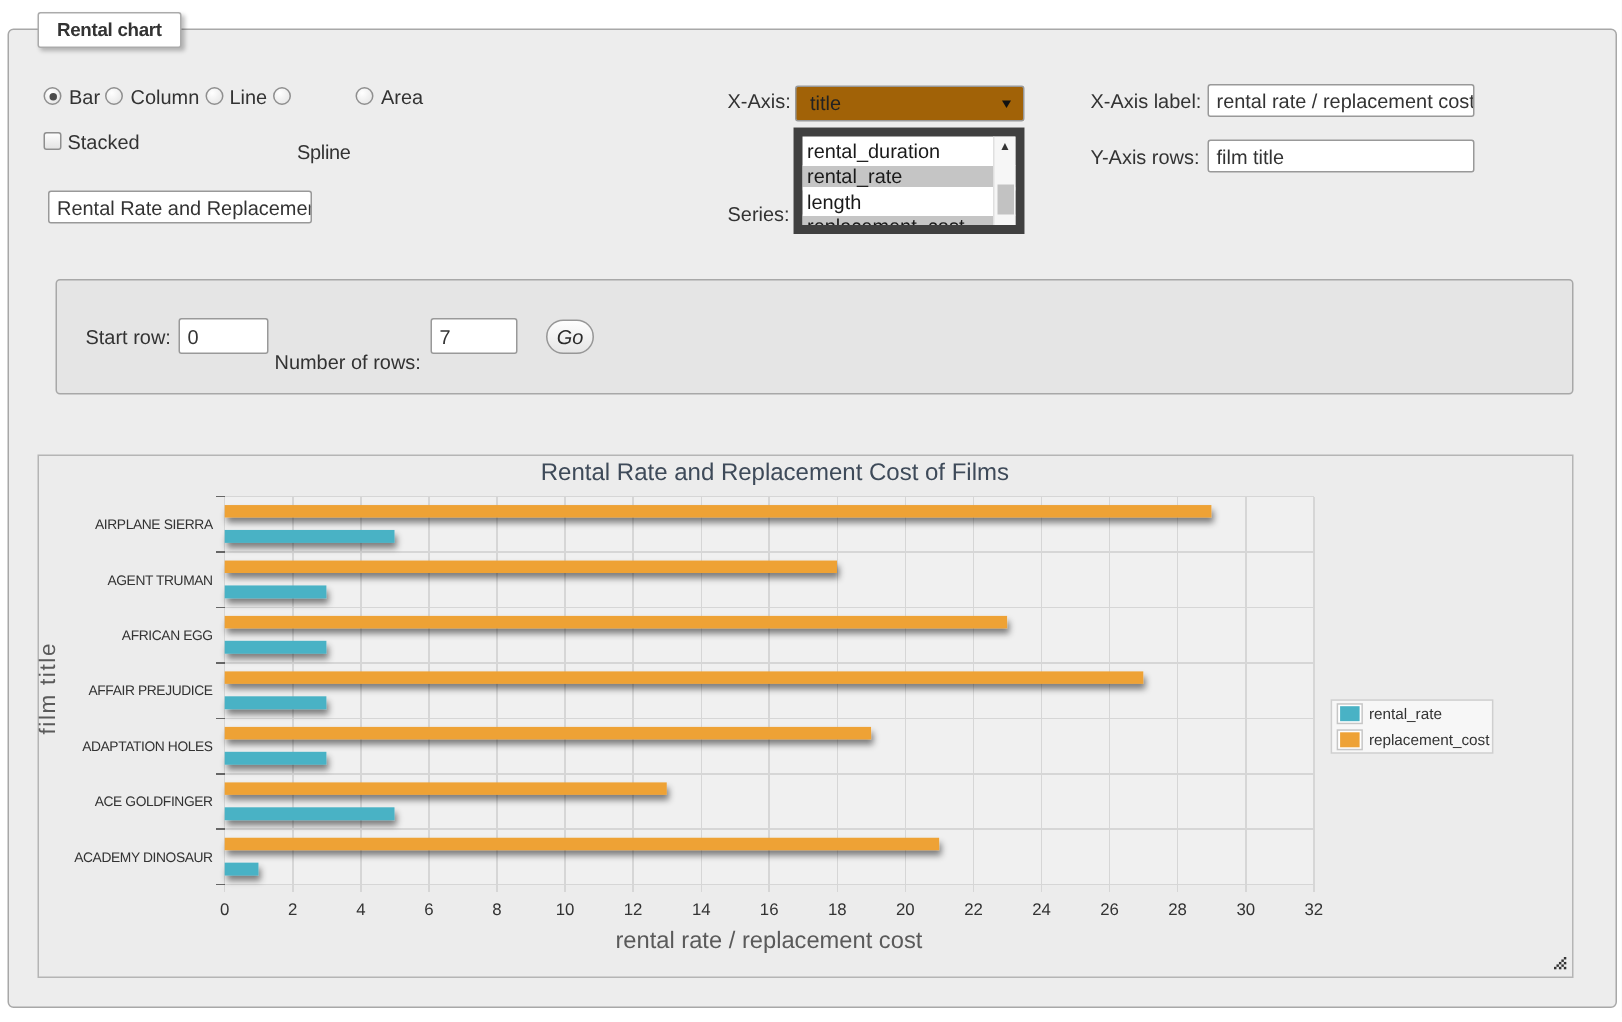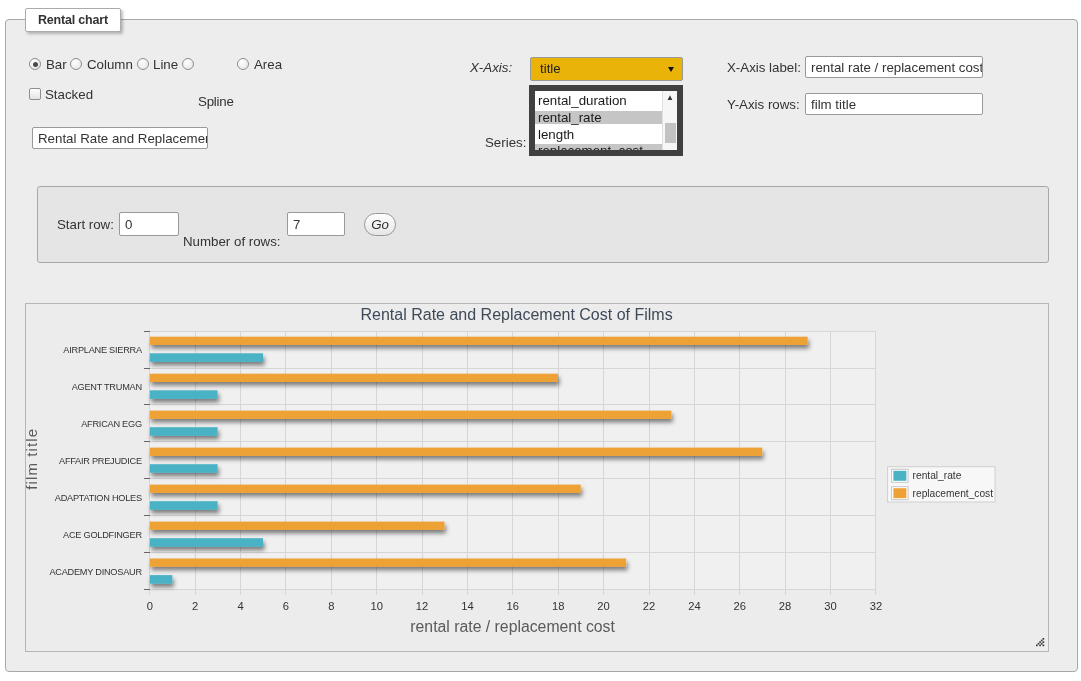--- a/index.html
+++ b/index.html
@@ -18,21 +18,21 @@
       background:linear-gradient(#fdfdfd,#e4e4e4); }
 .tin { position:absolute; background:#fff; border:1px solid #999; border-radius:2px; font-size:13.3px;
       color:#333; display:flex; align-items:center; padding-left:5px; white-space:nowrap; overflow:hidden; }
 #rowsbox { position:absolute; left:31px; top:166px; width:1012px; height:77px;
       background:#e5e5e5; border:1px solid #a8a8a8; border-radius:3px; }
 #gobtn { position:absolute; left:358px; top:193px; width:32px; height:23px; border-radius:11.5px;
       border:1px solid #979797; background:linear-gradient(#fefefe,#e6e6e6); font-size:13.3px;
       color:#2b2b2b; text-align:center; line-height:21px;font-style:italic; }
 #chartbox { position:absolute; left:19px; top:283px; width:1024px; height:349px;
       background:#ececec; border:1px solid #b5b5b5; }
-#sel { position:absolute; left:524px; top:37px; width:153px; height:24px; background:#eab308;
+#sel { position:absolute; left:524px; top:37px; width:153px; height:24px; background:#a16207;
       border:1px solid #999; border-radius:2px; font-size:13.3px; color:#222; line-height:22px;
       padding-left:9px; }
 #sel .arr { position:absolute; right:8px; top:9px; width:0; height:0;
       border-left:3.5px solid transparent; border-right:3.5px solid transparent; border-top:5.5px solid #111; }
 #lst { position:absolute; left:523px; top:65px; width:154px; height:71px; background:#fff;
       border:6px solid #404040; font-size:13.3px; color:#1a1a1a; overflow:hidden; }
 #lst { padding-top:2px; }
 #lst .op { height:16.8px; line-height:16.8px; padding-left:3px; white-space:nowrap; }
 #lst .op.sel { background:linear-gradient(#fff 0, #fff 1px, #c5c5c5 1px, #c5c5c5 14.5px, #fff 14.5px); }
 #sb { position:absolute; right:0; top:0; width:15px; height:69px; background:#f6f6f6; border-left:1px solid #e0e0e0; }
@@ -53,21 +53,21 @@
   <div class="radio" style="left:176px; top:38px;"></div>
   <div class="lab" style="left:192px; top:37px; letter-spacing:-0.2px;margin-top:37px;">Spline</div>
   <div class="radio" style="left:231px; top:38px;"></div>
   <div class="lab" style="left:248px; top:37px;">Area</div>
 
   <div class="cbox" style="left:23px; top:68px;"></div>
   <div class="lab" style="left:39px; top:67px;">Stacked</div>
 
   <div class="tin" style="left:26px; top:107px; width:176px; height:22px;">Rental Rate and Replacement Cost of Films</div>
 
-  <div class="lab" style="left:464px; top:40px;font-style:italic;">X-Axis:</div>
+  <div class="lab" style="left:479px; top:40px;">X-Axis:</div>
   <div id="sel">title<span class="arr"></span></div>
   <div id="lst">
     <div class="op">rental_duration</div>
     <div class="op sel">rental_rate</div>
     <div class="op">length</div>
     <div class="op sel">replacement_cost</div>
     <div id="sb">
         <div class="btn">▲</div>
         <div class="thumb"></div>
       <div class="btn" style="position:absolute; bottom:0; width:15px; color:#8a8a8a;">▼</div>

